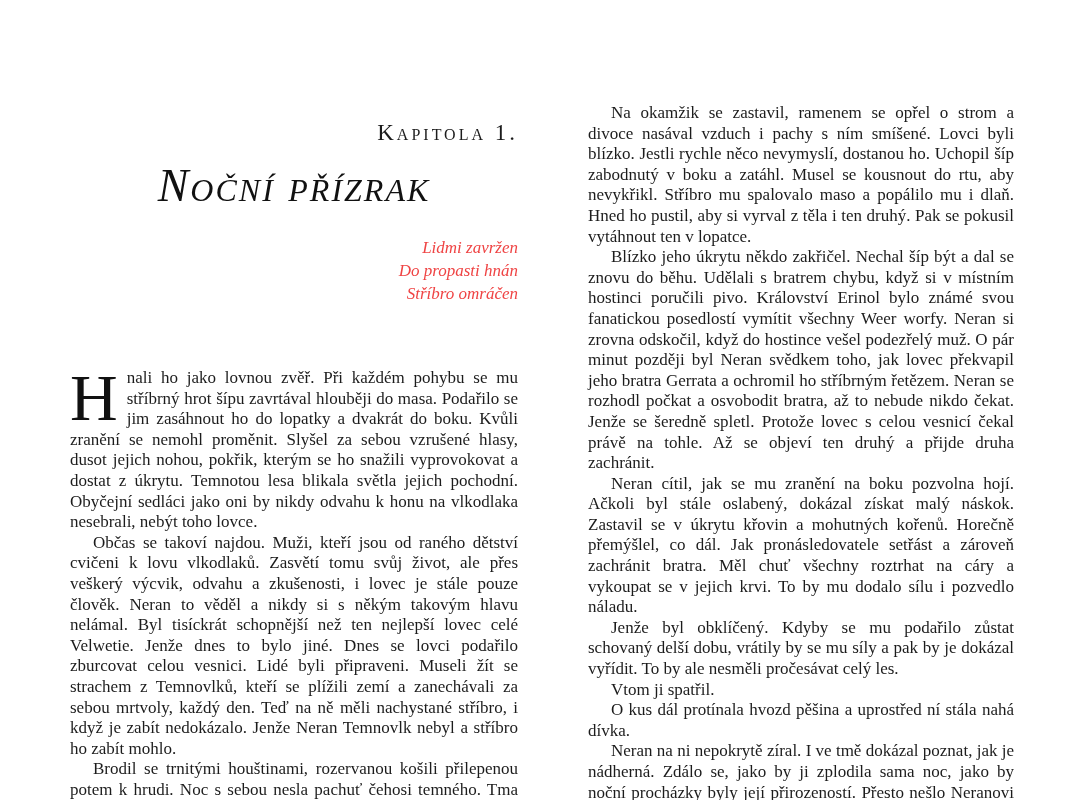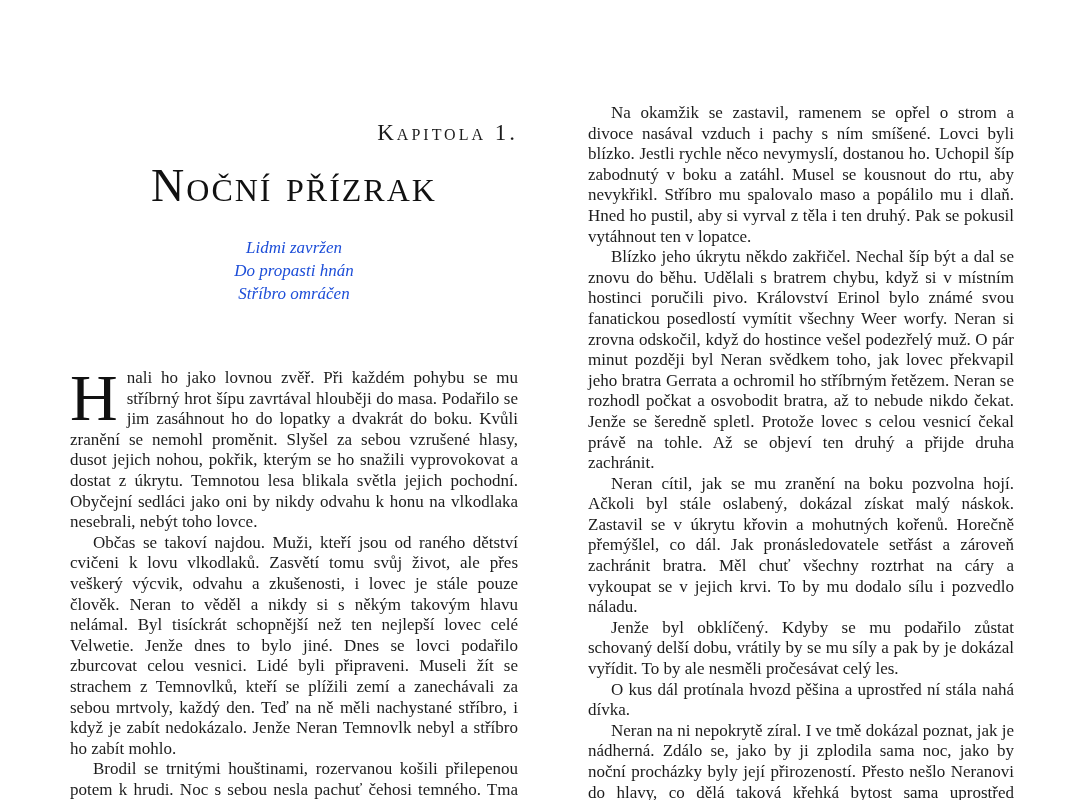--- a/index.html
+++ b/index.html
@@ -25,27 +25,28 @@
   }
   .chapter-title {
     position: absolute; top: 103px; left: 0; width: 100%;
     margin: 0;
     text-align: center;
     font-variant: small-caps;
     font-weight: normal;
     font-size: 46px; letter-spacing: 2px;
     color: #111;
     white-space: nowrap;
+    font-style: italic;
   }
   .epigraph {
     position: absolute; top: 180px; left: 0; width: 100%;
-    text-align: center;
+    text-align: right;
     font-style: italic;
     font-size: 17px; line-height: 23px;
-    color: #1d4ed8;
+    color: #ef4444;
   }
 
   .body { position: absolute; left: 0; width: 100%; }
   .page.left  .body { top: 312px; }
   .page.right .body { top: 47px; }
 
   .body p {
     margin: 0;
     font-size: 17px;
     line-height: 20.6px;
@@ -94,20 +95,21 @@
 
     <div class="pagenum num-left">50</div>
   </section>
 
   <section class="page right">
     <div class="body">
       <p>Na okamžik se zastavil, ramenem se opřel o strom a divoce nasával vzduch i pachy s ním smíšené. Lovci byli blízko. Jestli rychle něco nevymyslí, dostanou ho. Uchopil šíp zabodnutý v boku a zatáhl. Musel se kousnout do rtu, aby nevykřikl. Stříbro mu spalovalo maso a popálilo mu i dlaň. Hned ho pustil, aby si vyrval z těla i ten druhý. Pak se pokusil vytáhnout ten v lopatce.</p>
       <p>Blízko jeho úkrytu někdo zakřičel. Nechal šíp být a dal se znovu do běhu. Udělali s bratrem chybu, když si v místním hostinci poručili pivo. Království Erinol bylo známé svou fanatickou posedlostí vymítit všechny Weer worfy. Neran si zrovna odskočil, když do hostince vešel podezřelý muž. O pár minut později byl Neran svědkem toho, jak lovec překvapil jeho bratra Gerrata a ochromil ho stříbrným řetězem. Neran se rozhodl počkat a osvobodit bratra, až to nebude nikdo čekat. Jenže se šeredně spletl. Protože lovec s celou vesnicí čekal právě na tohle. Až se objeví ten druhý a přijde druha zachránit.</p>
       <p>Neran cítil, jak se mu zranění na boku pozvolna hojí. Ačkoli byl stále oslabený, dokázal získat malý náskok. Zastavil se v úkrytu křovin a mohutných kořenů. Horečně přemýšlel, co dál. Jak pronásledovatele setřást a zároveň zachránit bratra. Měl chuť všechny roztrhat na cáry a vykoupat se v jejich krvi. To by mu dodalo sílu i pozvedlo náladu.</p>
       <p>Jenže byl obklíčený. Kdyby se mu podařilo zůstat schovaný delší dobu, vrátily by se mu síly a pak by je dokázal vyřídit. To by ale nesměli pročesávat celý les.</p>
+      <p>Vtom ji spatřil.</p>
       <p>O kus dál protínala hvozd pěšina a uprostřed ní stála nahá dívka.</p>
       <p>Neran na ni nepokrytě zíral. I ve tmě dokázal poznat, jak je nádherná. Zdálo se, jako by ji zplodila sama noc, jako by noční procházky byly její přirozeností. Přesto nešlo Neranovi do hlavy, co dělá taková křehká bytost sama uprostřed nočního lesa? V těchto zlých časech, kdy Temnovlci masakrují zemi, žádný smrtelník po setmění nevytáhne paty z domu.</p>
 
     </div>
 
     <div class="pagenum num-right">32</div>
   </section>
 
 </div>
 

